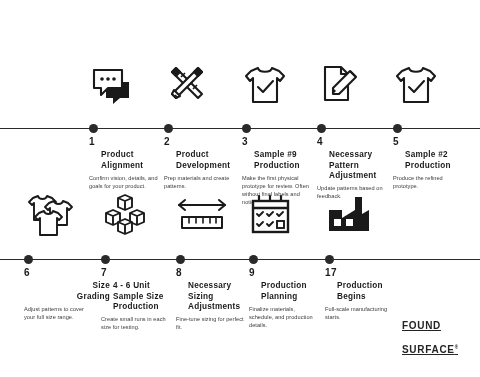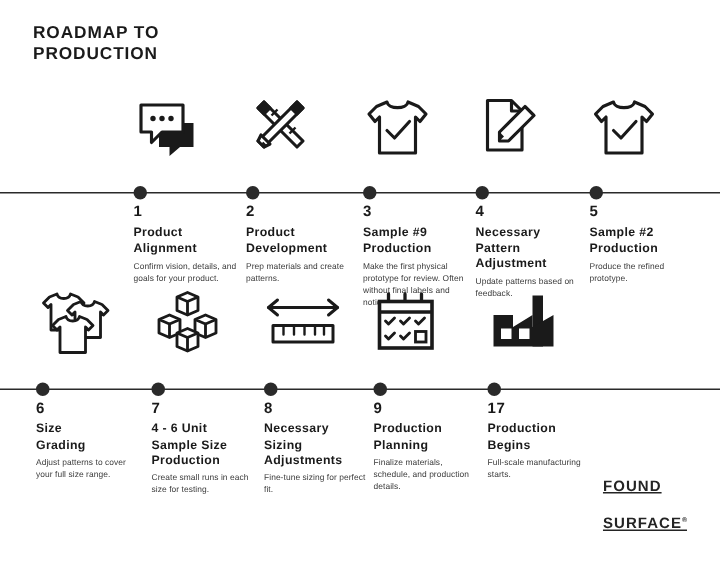--- a/index.html
+++ b/index.html
@@ -85,21 +85,21 @@
     top: 74px;
     left: 0;
     font-size: 10px;
     font-weight: 700;
     letter-spacing: 0.4px;
     color: #1a1a1a;
   }
   .step-title {
     position: absolute;
     top: 88px;
-    left: 0;
+    left: 12px;
     width: 74px;
     font-size: 8.2px;
     font-weight: 700;
     line-height: 10.5px;
     letter-spacing: 0.25px;
     color: #1a1a1a;
   }
   .step-desc {
     position: absolute;
     left: 0;
@@ -131,22 +131,20 @@
     vertical-align: super;
     letter-spacing: 0;
     font-weight: 700;
   }
 </style>
 </head>
 <body>
 
 <div class="page">
 
-  <div class="title" style="white-space: pre-line;">ROADMAP TO
-PRODUCTION</div>
 
   <div class="row row-1">
     <div class="axis"></div>
 
     <div class="step" style="left:89px;">
       <div class="icon-box">
         <svg width="46" height="46" viewBox="0 0 46 46">
           <path d="M17 20 L17 36 L24 36 L24 42 L31 36 L40 36 L40 20 Z" fill="#1a1a1a"></path>
           <path d="M5 8 L33 8 L33 26 L19 26 L12 33 L12 26 L5 26 Z" fill="#ffffff" stroke="#1a1a1a" stroke-width="2.1" stroke-linejoin="round"></path>
           <circle cx="13" cy="17" r="1.8" fill="#1a1a1a"></circle>
@@ -239,21 +237,21 @@
         <svg width="56" height="48" viewBox="0 0 56 48">
           <g fill="#ffffff" stroke="#1a1a1a" stroke-width="1.9" stroke-linejoin="round">
             <path d="M14 3 L9 5 L5 9 L8 12 L10 10 L10 27 L27 27 L27 10 L29 12 L32 9 L28 5 L23 3 C22 7 15 7 14 3 Z"></path>
             <path d="M30 8 L25 10 L21 14 L24 17 L26 15 L26 32 L43 32 L43 15 L45 17 L48 14 L44 10 L39 8 C38 12 31 12 30 8 Z"></path>
             <path d="M20 18 L15 20 L11 24 L14 27 L16 25 L16 42 L33 42 L33 25 L35 27 L38 24 L34 20 L29 18 C28 22 21 22 20 18 Z"></path>
           </g>
         </svg>
       </div>
       <div class="dot"></div>
       <div class="num">6</div>
-      <div class="step-title" style="white-space: pre-line;">Size
+      <div class="step-title" style="white-space: pre-line; text-align: right;">Size
 Grading</div>
       <div class="step-desc" style="top:112px;">Adjust patterns to cover your full size range.</div>
     </div>
 
     <div class="step" style="left:101px;">
       <div class="icon-box">
         <svg width="48" height="48" viewBox="0 0 48 48">
           <g fill="#ffffff" stroke="#1a1a1a" stroke-width="1.9" stroke-linejoin="round">
             <path d="M17 5 L24 2 L31 5 L31 14 L24 17 L17 14 Z"></path>
             <path d="M17 5 L24 8 L31 5 M24 8 L24 17"></path>

